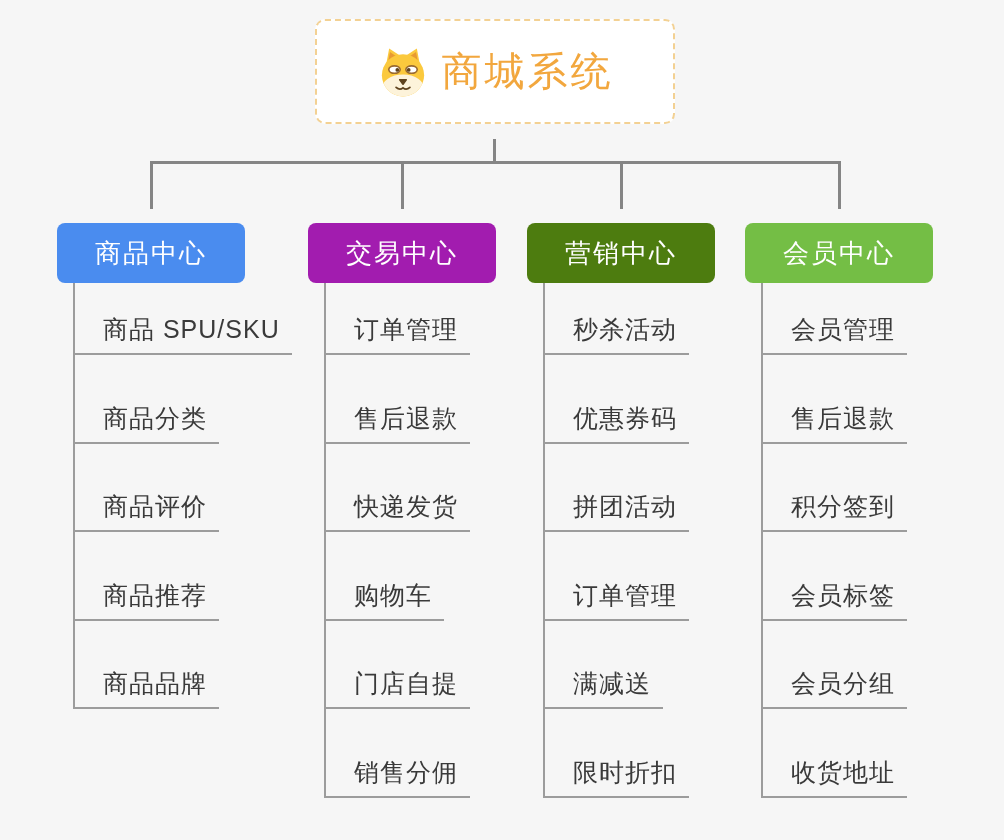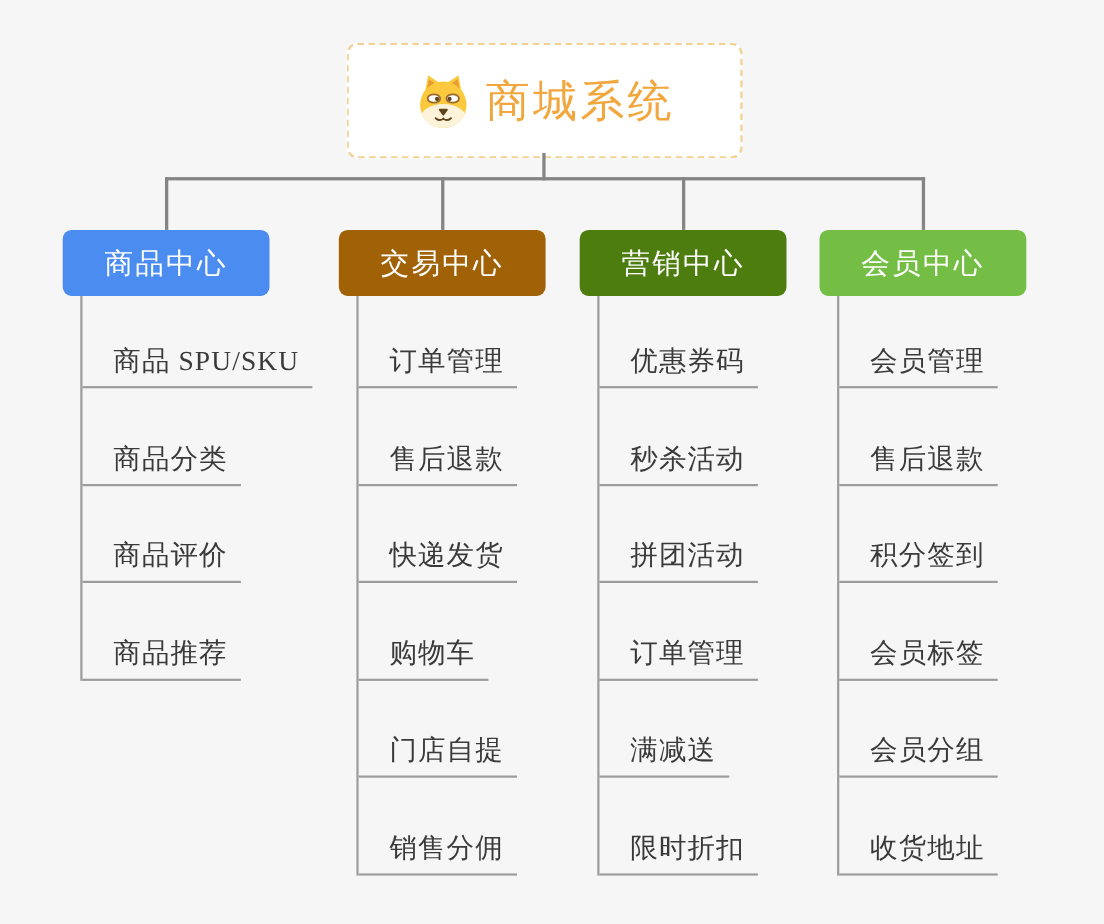--- a/index.html
+++ b/index.html
@@ -3,40 +3,40 @@
 <meta charset="utf-8">
 <style>
   html,body{margin:0;padding:0;}
   .canvas{
     position:relative;width:1004px;height:840px;
     background:var(--bg,#f6f6f6);
     font-family:"Liberation Sans",sans-serif;
     overflow:hidden;
   }
   .root-node{
-    position:absolute;left:315px;top:39px;width:360px;height:105px;
+    position:absolute;left:315px;top:19px;width:360px;height:105px;
     box-sizing:border-box;background:#ffffff;
     border:2px dashed var(--root-border,#f3d193);
     border-radius:10px;
     display:flex;align-items:center;justify-content:center;gap:13px;
   }
   .root-title{
     font-size:40px;color:var(--root-text,#f2a73e);
     letter-spacing:3px;font-weight:400;white-space:nowrap;
   }
   .conn{position:absolute;background:var(--connector,#858585);}
-  .column{position:absolute;top:209px;width:260px;font-family:Liberation Serif, serif;}
+  .column{position:absolute;top:223px;width:260px;}
   .branch-header{
     width:188px;height:60px;border-radius:8px;
     display:flex;align-items:center;justify-content:center;
   }
   .branch-label{color:#ffffff;font-size:26px;letter-spacing:2px;white-space:nowrap;}
   .items{margin-left:16px;border-left:2px solid var(--spine,#9c9c9c);}
   .row{height:88.5px;display:flex;align-items:flex-end;}
-  .items .row:first-child{height:84px;}
+  .items .row:first-child{height:72px;}
   .leaf{
     display:inline-block;border-bottom:2px solid var(--spine,#9c9c9c);
     padding:0 12px 7px 28px;
     font-size:25px;color:var(--item-text,#3a3a3a);
     letter-spacing:1px;white-space:nowrap;
   }
 </style>
 </head>
 <body>
 
@@ -81,24 +81,27 @@
         </div>
         <div class="row">
           <span class="leaf">商品分类</span>
         </div>
         <div class="row">
           <span class="leaf">商品评价</span>
         </div>
         <div class="row">
           <span class="leaf">商品推荐</span>
         </div>
+        <div class="row">
+          <span class="leaf">商品品牌</span>
+        </div>
       </div>
     </div>
     <div class="column" style="left: 308px;">
-      <div class="branch-header" style="background: #a16207;">
+      <div class="branch-header" style="background: #a21caf;">
         <span class="branch-label">交易中心</span>
       </div>
       <div class="items">
         <div class="row">
           <span class="leaf">订单管理</span>
         </div>
         <div class="row">
           <span class="leaf">售后退款</span>
         </div>
         <div class="row">
@@ -114,24 +117,24 @@
           <span class="leaf">销售分佣</span>
         </div>
       </div>
     </div>
     <div class="column" style="left: 527px;">
       <div class="branch-header" style="background: #4d7c0f;">
         <span class="branch-label">营销中心</span>
       </div>
       <div class="items">
         <div class="row">
-          <span class="leaf">优惠券码</span>
+          <span class="leaf">秒杀活动</span>
         </div>
         <div class="row">
-          <span class="leaf">秒杀活动</span>
+          <span class="leaf">优惠券码</span>
         </div>
         <div class="row">
           <span class="leaf">拼团活动</span>
         </div>
         <div class="row">
           <span class="leaf">订单管理</span>
         </div>
         <div class="row">
           <span class="leaf">满减送</span>
         </div>

